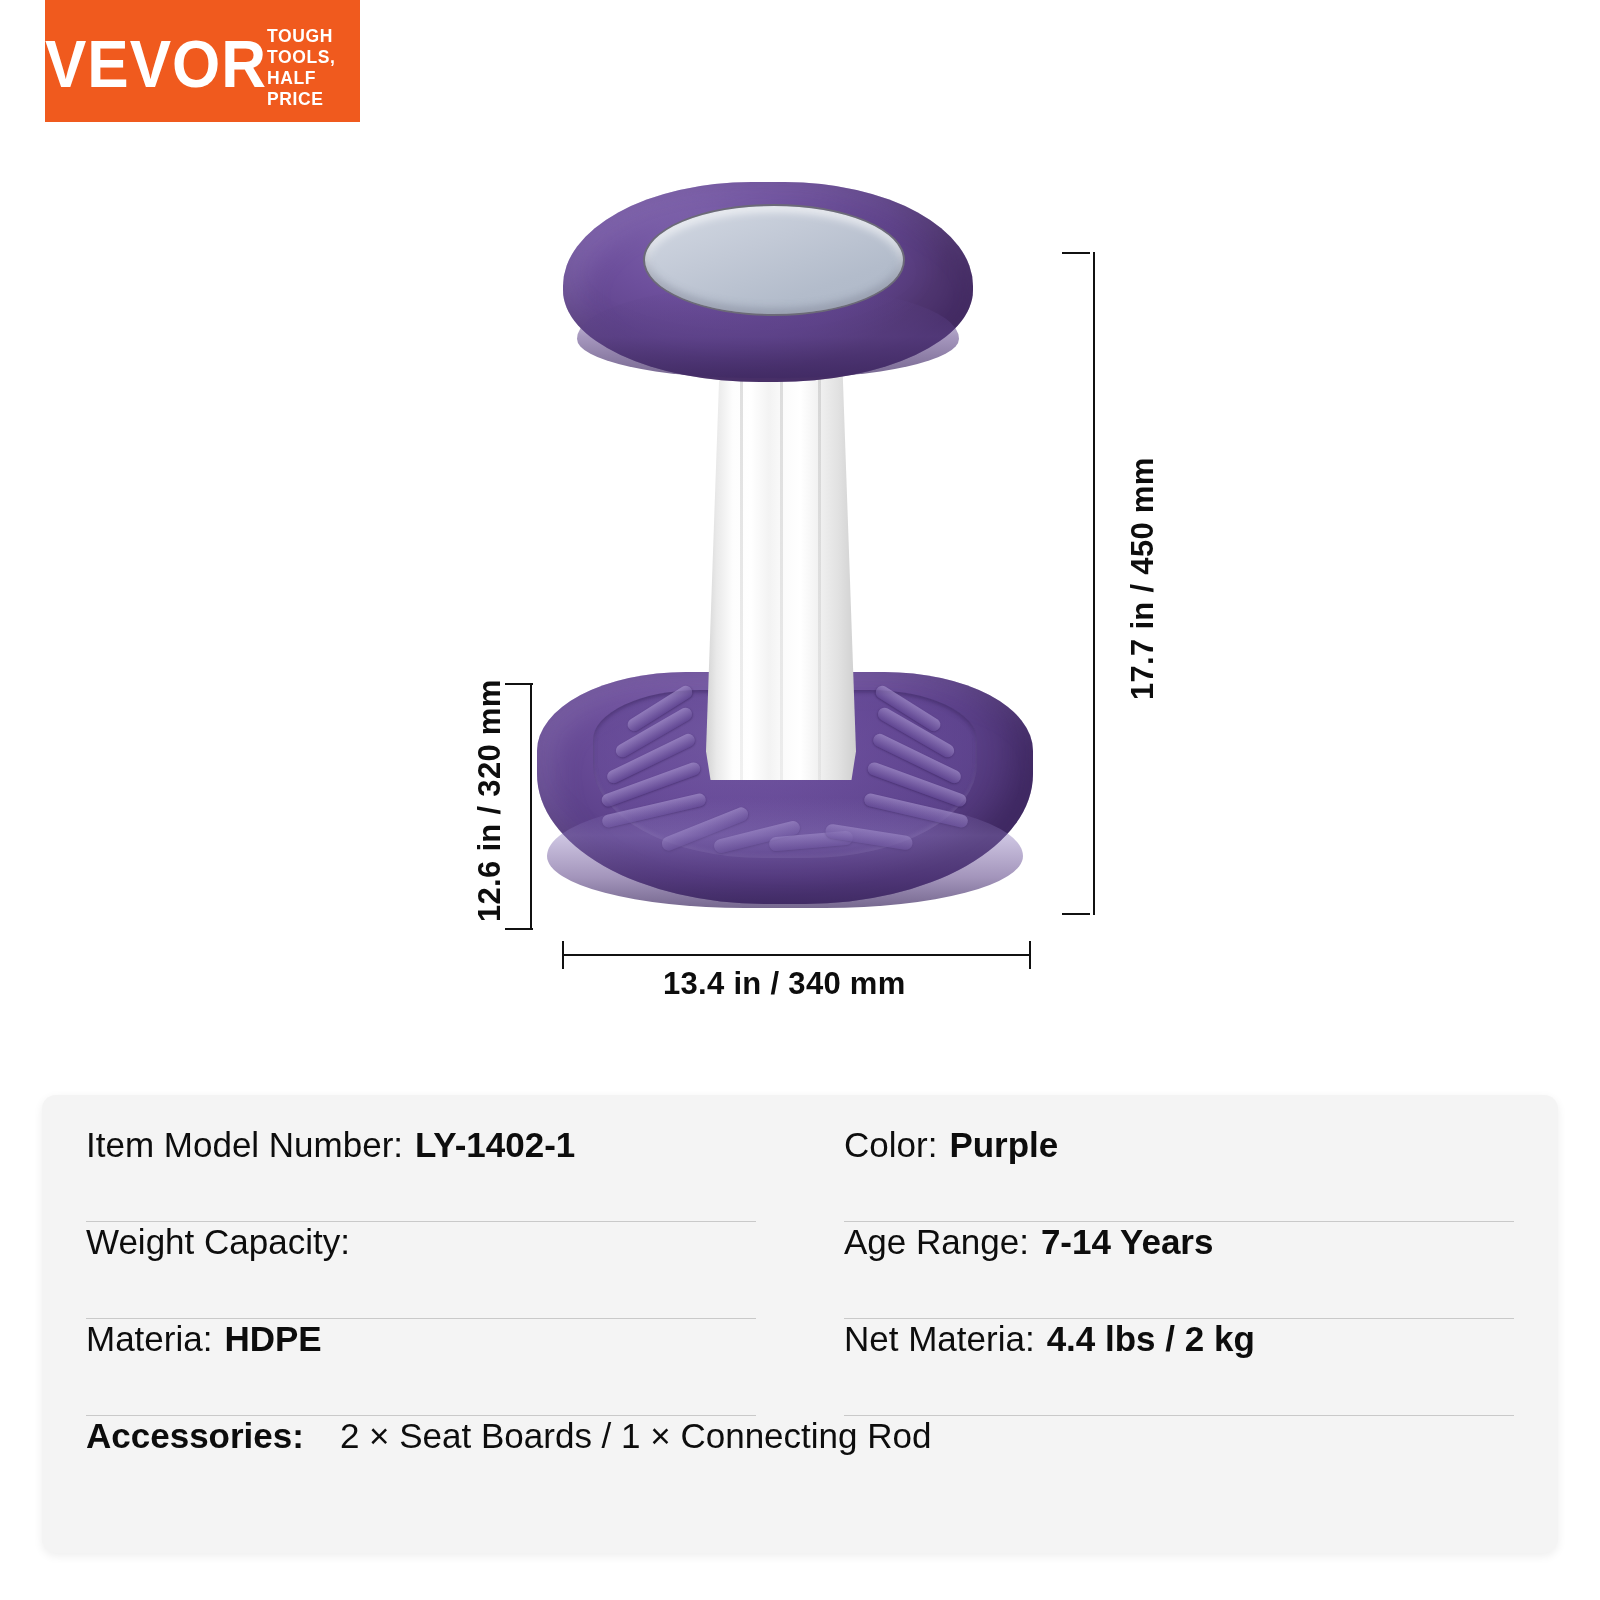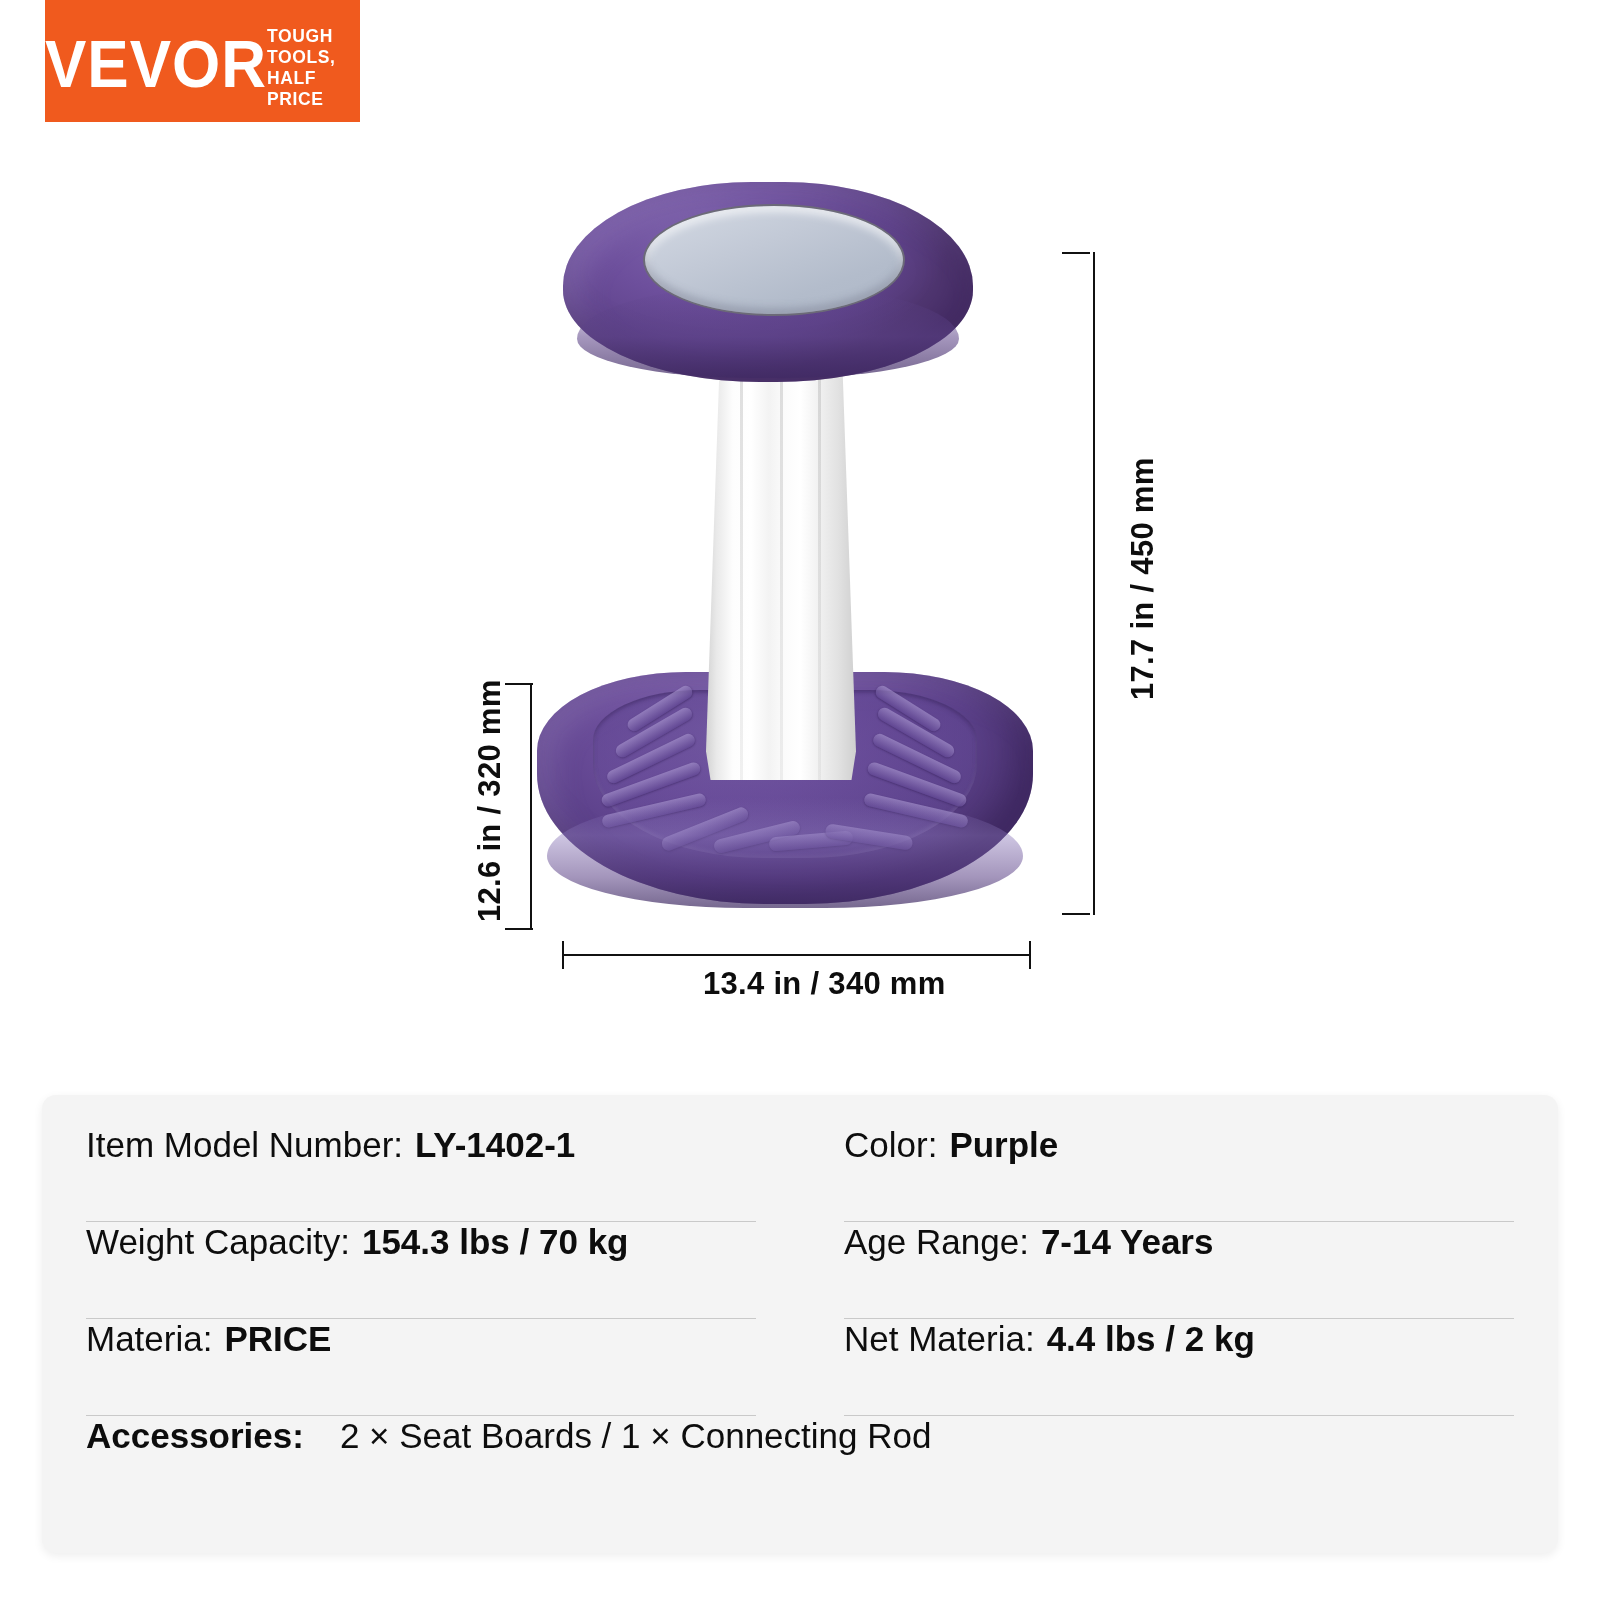--- a/index.html
+++ b/index.html
@@ -211,21 +211,20 @@
     letter-spacing: 0.3px;
   }
   .dim-label-h {
     position: absolute;
     font-family: "Liberation Sans", sans-serif;
     font-weight: bold;
     font-size: 31px;
     color: #0d0d0d;
     white-space: nowrap;
     letter-spacing: 0.3px;
-    margin-left: 40px;
   }
 
   
   #spec-panel {
     position: absolute;
     left: 42px;
     top: 1095px;
     width: 1516px;
     height: 458px;
     background: #F4F4F4;
@@ -349,30 +348,29 @@
       <span class="spec-label">Item Model Number:</span>
       <span class="spec-value">LY-1402-1</span>
     </div>
     <div class="spec-cell">
       <span class="spec-label">Color:</span>
       <span class="spec-value">Purple</span>
     </div>
 
     <div class="spec-cell">
       <span class="spec-label">Weight Capacity:</span>
-      <span class="spec-value">154.3 lbs / 70 kg</span>
     </div>
     <div class="spec-cell">
       <span class="spec-label">Age Range:</span>
       <span class="spec-value">7-14 Years</span>
     </div>
 
     <div class="spec-cell">
       <span class="spec-label">Materia:</span>
-      <span class="spec-value">PRICE</span>
+      <span class="spec-value">HDPE</span>
     </div>
     <div class="spec-cell">
       <span class="spec-label">Net Materia:</span>
       <span class="spec-value">4.4 lbs / 2 kg</span>
     </div>
   </div>
 
   <div id="accessories-row">
     <span id="accessories-label">Accessories:</span>
     <span id="accessories-value">2 × Seat Boards / 1 × Connecting Rod</span>

